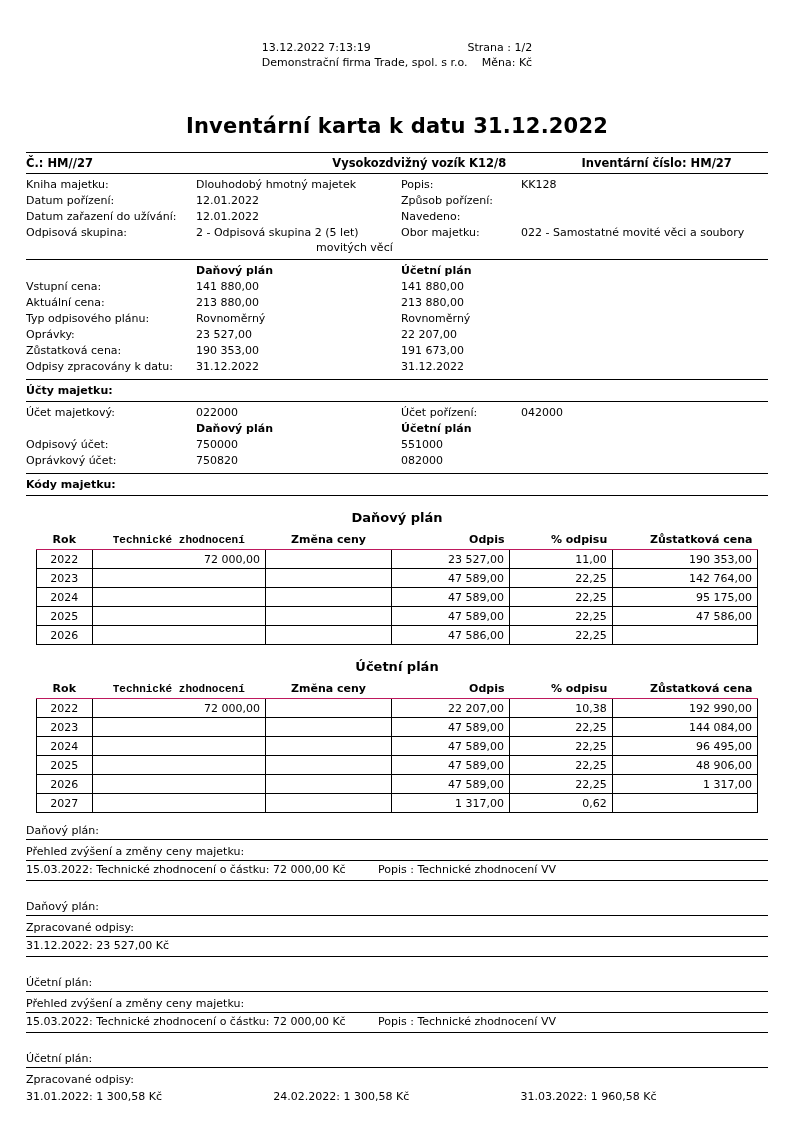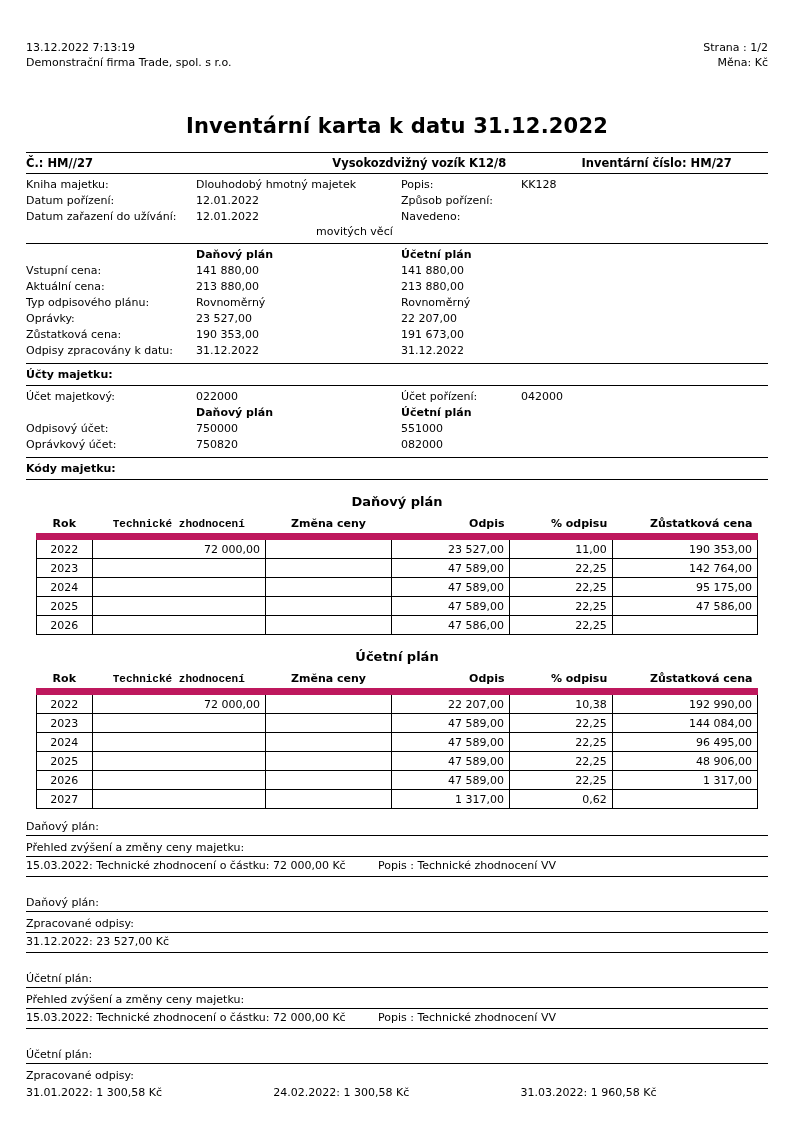--- a/index.html
+++ b/index.html
@@ -19,21 +19,21 @@
     overflow: hidden;
   }
   .inner {
     position: absolute;
     left: 26px;
     top: 40px;
     width: 742px;
   }
   .hdr {
     display: flex;
-    justify-content: space-between;
+    justify-content: center;
     font-size: 11px;
     line-height: 15px;
   }
   .hdr .right { text-align: right; }
 
   h1.title {
     text-align: center;
     font-size: 21px;
     font-weight: bold;
     margin: 44px 0 14px 0;
@@ -83,21 +83,21 @@
   }
   table.grid {
     border-collapse: collapse;
     width: 722px;
     margin-left: 10px;
     font-size: 11px;
   }
   table.grid th {
     font-weight: bold;
     border: none;
-    border-bottom: 7px solid #be185d;
+    border-bottom: 1px solid #be185d;
     padding: 2px 5px 3px 5px;
     text-align: right;
     white-space: nowrap;
   }
   table.grid th.c-rok { text-align: center; width: 48px; }
   table.grid th.c-tz  { text-align: center; width: 168px; font-family: Liberation Mono, monospace; }
   table.grid th.c-zc  { text-align: center; width: 122px; }
   table.grid th.c-od  { text-align: right;  width: 118px; }
   table.grid th.c-pct { text-align: right;  width: 98px; }
   table.grid th.c-zu  { text-align: right;  width: 140px; }
@@ -169,20 +169,26 @@
         <div class="val">12.01.2022</div>
         <div class="lbl2">Způsob pořízení:</div>
         <div class="val2"></div>
       </div>
       <div class="lrow">
         <div class="lbl">Datum zařazení do užívání:</div>
         <div class="val">12.01.2022</div>
         <div class="lbl2">Navedeno:</div>
         <div class="val2"></div>
       </div>
+      <div class="lrow">
+        <div class="lbl">Odpisová skupina:</div>
+        <div class="val">2 - Odpisová skupina 2 (5 let)</div>
+        <div class="lbl2">Obor majetku:</div>
+        <div class="val2">022 - Samostatné movité věci a soubory</div>
+      </div>
       <div class="sub">movitých věcí</div>
     </div>
 
     <div class="rule"></div>
 
     <div class="block">
       <div class="lrow">
         <div class="lbl"></div>
         <div class="val bold">Daňový plán</div>
         <div class="val bold">Účetní plán</div>

